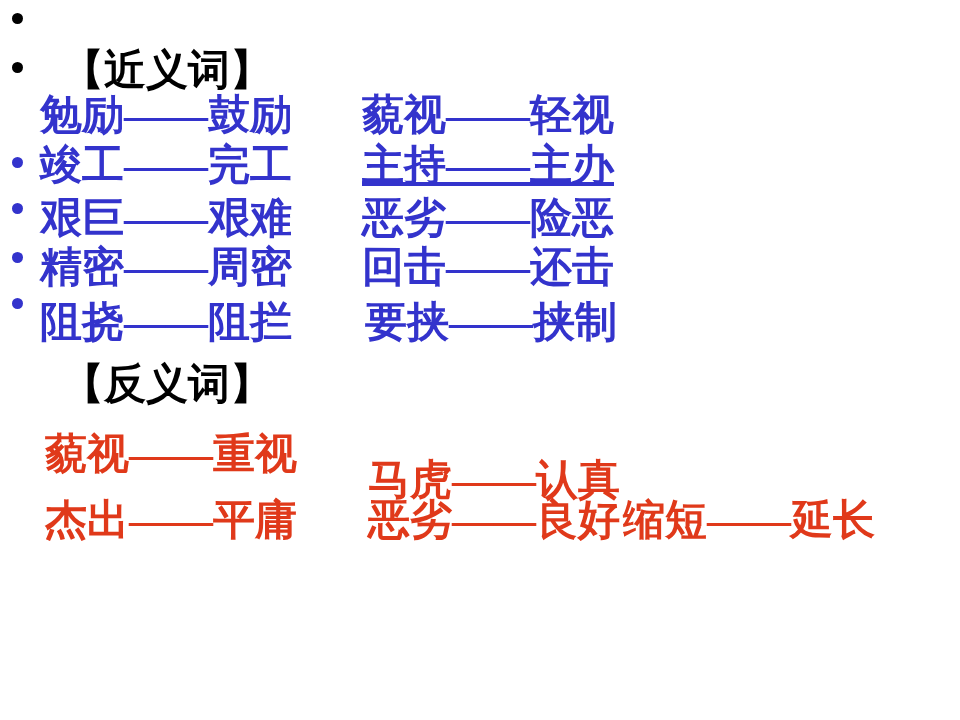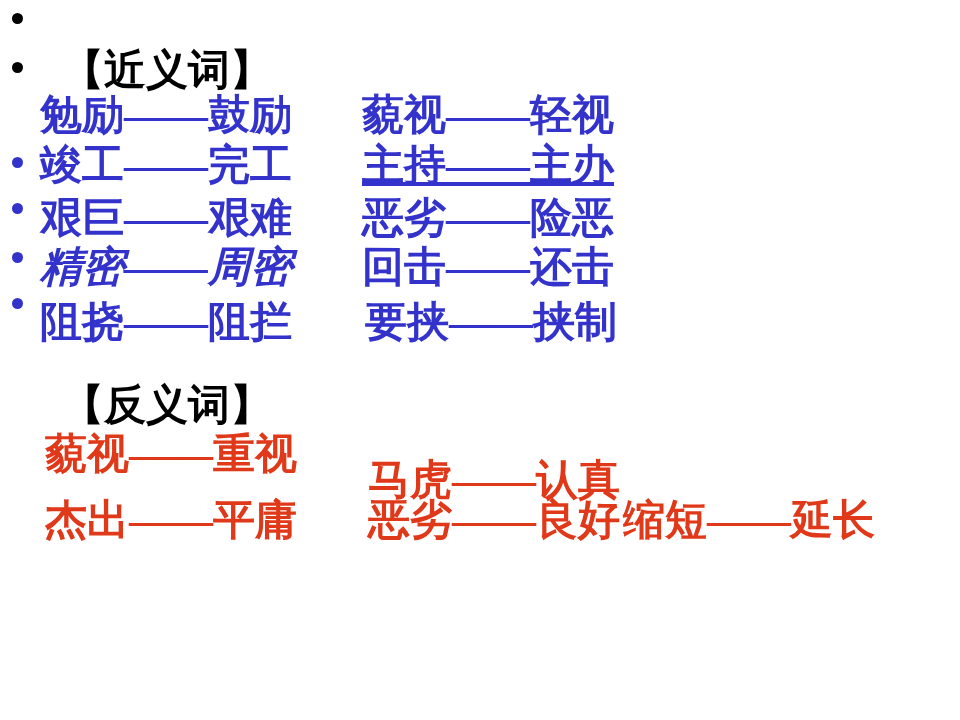--- a/index.html
+++ b/index.html
@@ -30,40 +30,40 @@
     line-height: 44px;
     white-space: nowrap;
     letter-spacing: 0px;
   }
   .heading { color: var(--heading-color, #000000); }
   .syn     { color: var(--syn-color, #3333cc); }
   .ant     { color: var(--ant-color, #e0391a); }
 
   
   .h-syn { left: 62px; top: 48px; }
-  .h-ant { left: 62px; top: 383px; }
+  .h-ant { left: 62px; top: 362px; }
 
   
   .b-empty { left: 12px; top: 13px; }
   .b-hsyn  { left: 12px; top: 62px; }
 
   
   .b-r2 { left: 12px; top: 157px; }
   .b-r3 { left: 12px; top: 203px; }
   .b-r4 { left: 12px; top: 252px; }
   .b-r5 { left: 12px; top: 298px; }
 
   
   .r1c1 { left: 40px;  top: 93px; }
   .r1c2 { left: 362px; top: 93px; }
   .r2c1 { left: 40px;  top: 143px; }
   .r2c2 { left: 362px; top: 143px; text-decoration: underline; }
   .r3c1 { left: 40px;  top: 196px; }
   .r3c2 { left: 362px; top: 196px; }
-  .r4c1 { left: 40px;  top: 245px; font-style: italic; }
+  .r4c1 { left: 40px;  top: 245px; }
   .r4c2 { left: 362px; top: 245px; text-align: right; }
   .r5c1 { left: 40px;  top: 300px; }
   .r5c2 { left: 365px; top: 300px; text-align: center; }
   .r5c3 { left: 625px; top: 300px; }
 
   
   .a1c1 { left: 45px;  top: 432px; }
   .a1c2 { left: 368px; top: 458px; }
   .a1c3 { left: 607px; top: 458px; }
   .a2c1 { left: 45px;  top: 498px; }

